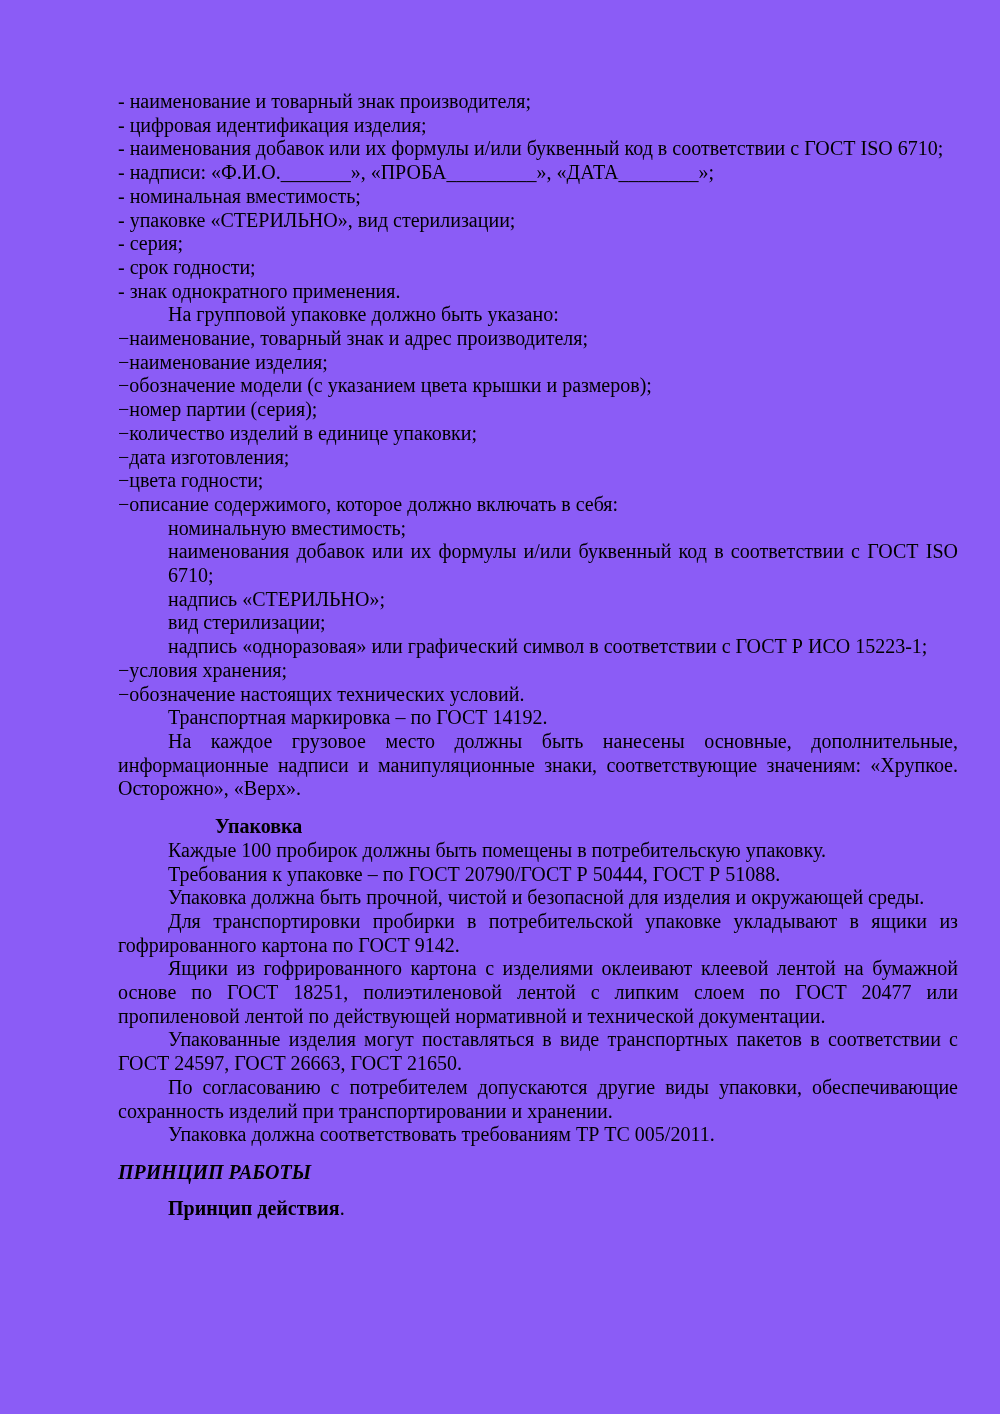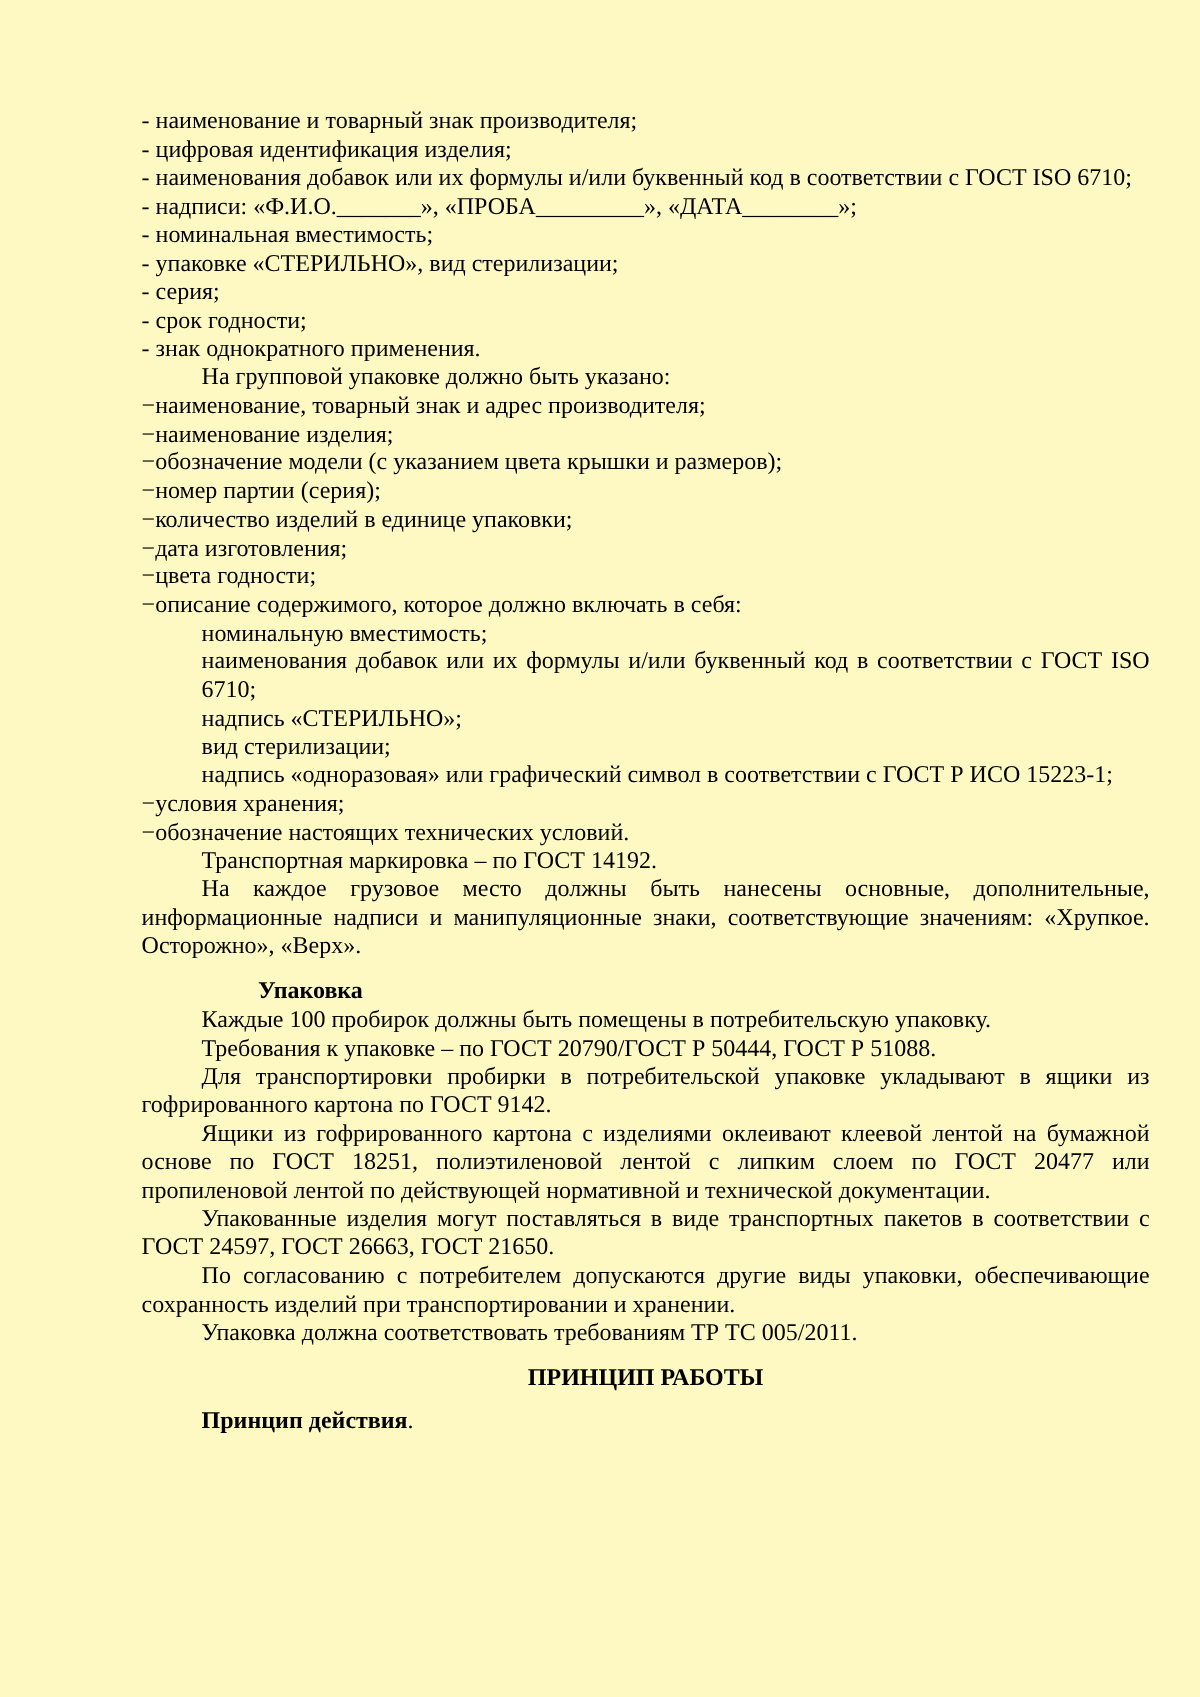--- a/index.html
+++ b/index.html
@@ -10,21 +10,21 @@
   body {
     width: 1000px;
     height: 1414px;
     overflow: hidden;
   }
   .page {
     box-sizing: border-box;
     width: 1000px;
     height: 1414px;
     padding: 90px 42px 40px 118px;
-    background: #fef9c3;
+    background: #8b5cf6;
     color: #000000;
     font-family: "Liberation Serif", "DejaVu Serif", serif;
     font-size: 20px;
     line-height: 23.7px;
   }
   .page p {
     margin: 0;
     text-align: justify;
   }
   p.indent {
@@ -34,22 +34,23 @@
     padding-left: 50px;
   }
   p.heading-sub {
     font-weight: bold;
     padding-left: 97px;
     margin-top: 14px !important;
     text-align: left;
   }
   p.heading-center {
     font-weight: bold;
-    text-align: center;
+    text-align: left;
     margin-top: 14px !important;
+    font-style: italic;
   }
   p.principle {
     margin-top: 12px !important;
   }
 </style>
 </head>
 <body>
 
 <div class="page">
   <div id="doc">
@@ -76,20 +77,21 @@
       <p class="sub">надпись «СТЕРИЛЬНО»;</p>
       <p class="sub">вид стерилизации;</p>
       <p class="sub">надпись «одноразовая» или графический символ в соответствии с ГОСТ Р ИСО 15223-1;</p>
       <p>−условия хранения;</p>
       <p>−обозначение настоящих технических условий.</p>
       <p class="indent">Транспортная маркировка – по ГОСТ 14192.</p>
       <p class="indent">На каждое грузовое место должны быть нанесены основные, дополнительные, информационные надписи и манипуляционные знаки, соответствующие значениям: «Хрупкое. Осторожно», «Верх».</p>
       <p class="heading-sub">Упаковка</p>
       <p class="indent">Каждые 100 пробирок должны быть помещены в потребительскую упаковку.</p>
       <p class="indent">Требования к упаковке – по ГОСТ 20790/ГОСТ Р 50444, ГОСТ Р 51088.</p>
+      <p class="indent">Упаковка должна быть прочной, чистой и безопасной для изделия и окружающей среды.</p>
       <p class="indent">Для транспортировки пробирки в потребительской упаковке укладывают в ящики из гофрированного картона по ГОСТ 9142.</p>
       <p class="indent">Ящики из гофрированного картона с изделиями оклеивают клеевой лентой на бумажной основе по ГОСТ 18251, полиэтиленовой лентой с липким слоем по ГОСТ 20477 или пропиленовой лентой по действующей нормативной и технической документации.</p>
       <p class="indent">Упакованные изделия могут поставляться в виде транспортных пакетов в соответствии с ГОСТ 24597, ГОСТ 26663, ГОСТ 21650.</p>
       <p class="indent">По согласованию с потребителем допускаются другие виды упаковки, обеспечивающие сохранность изделий при транспортировании и хранении.</p>
       <p class="indent">Упаковка должна соответствовать требованиям ТР ТС 005/2011.</p>
       <p class="heading-center">ПРИНЦИП РАБОТЫ</p>
       <p class="indent principle"><b>Принцип действия</b>.</p>
     </div>
 </div>
 

